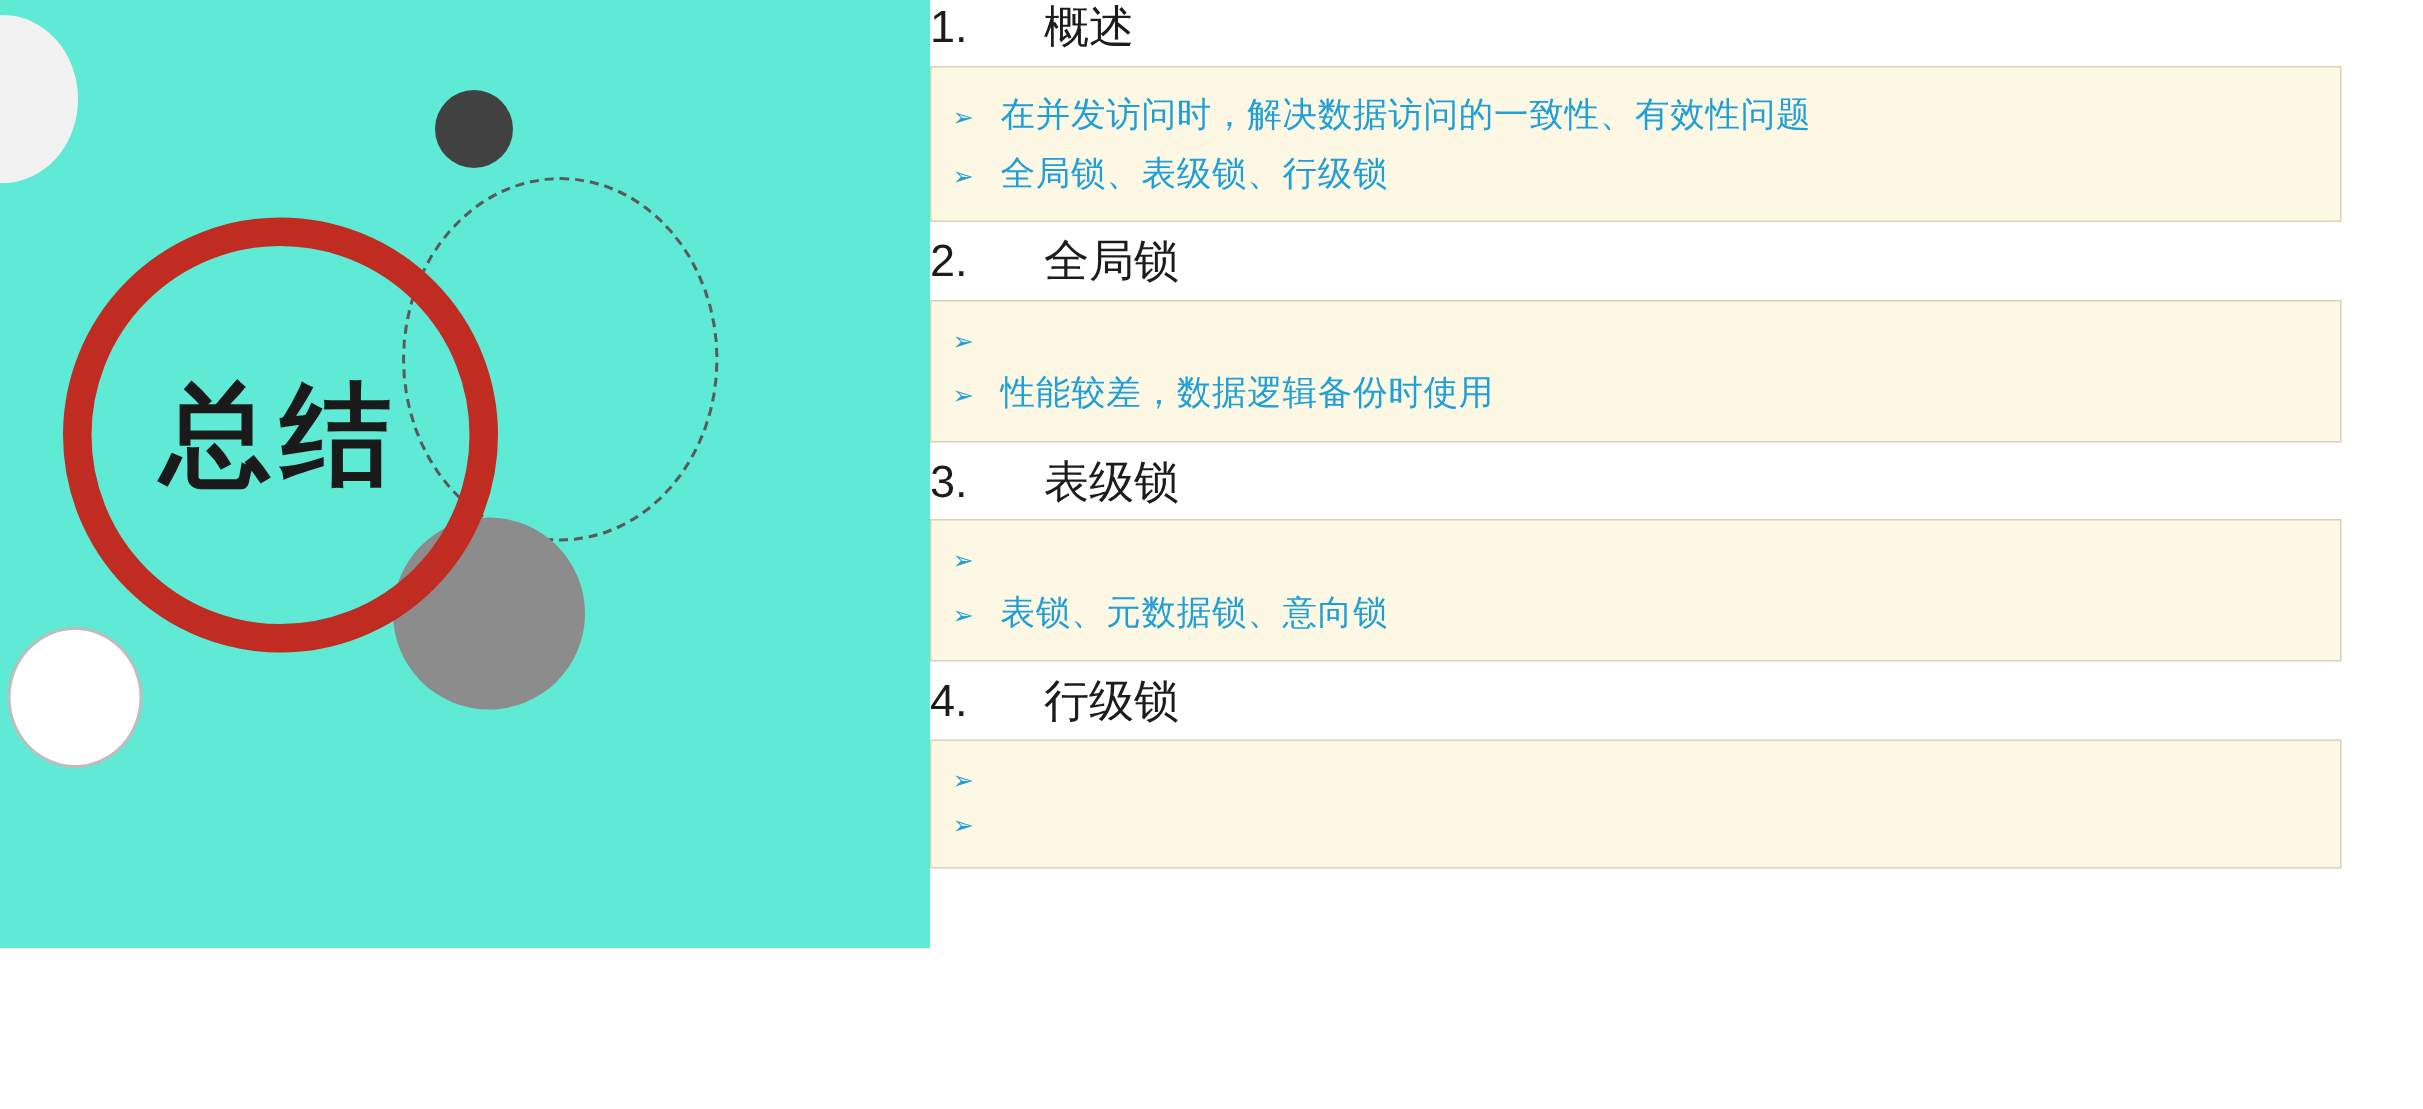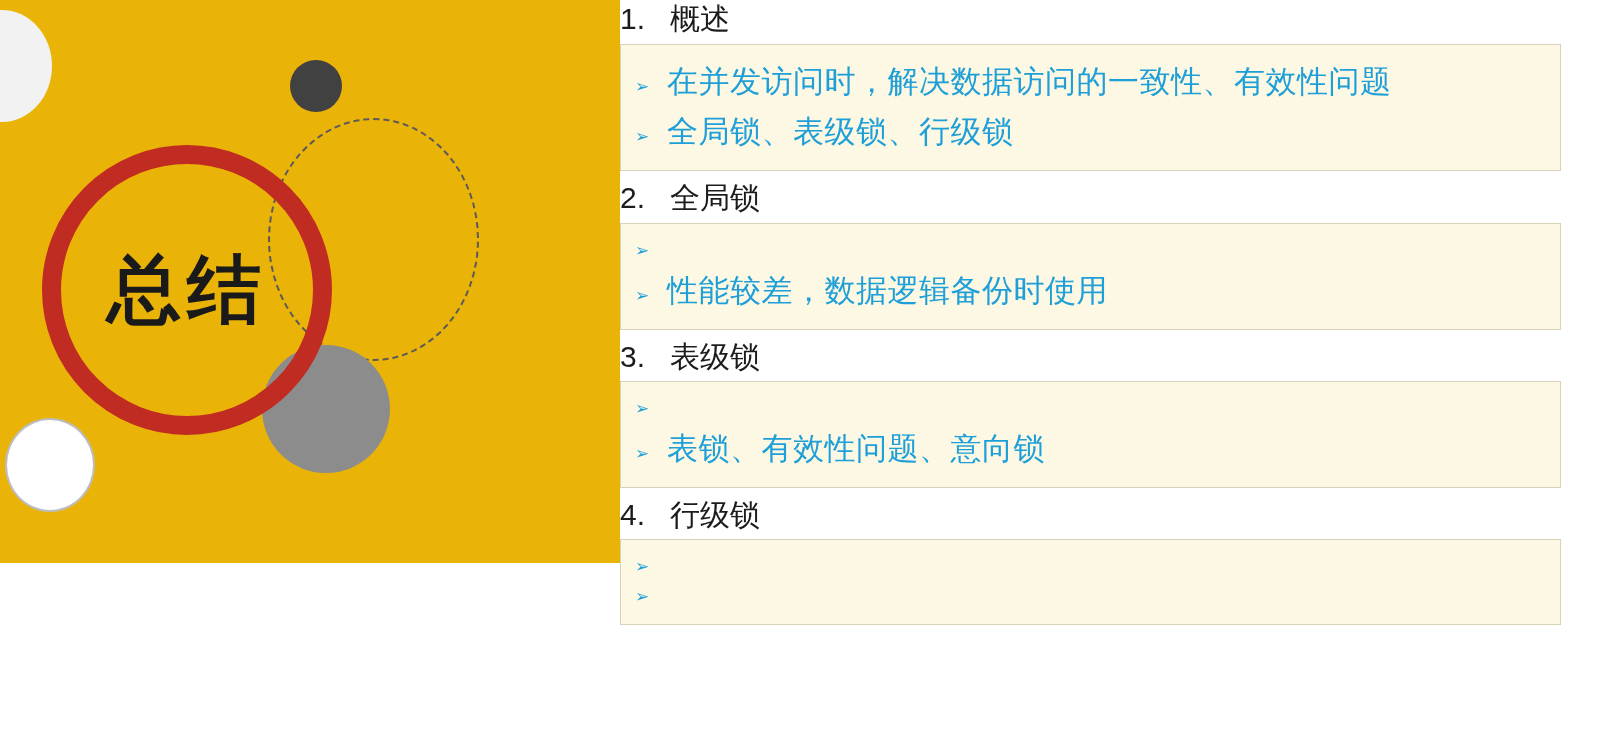--- a/index.html
+++ b/index.html
@@ -19,23 +19,23 @@
     height: 739px;
     background: #ffffff;
     display: flex;
     flex-direction: row;
   }
 
   
   .left-panel {
     position: relative;
     width: 620px;
-    height: 563px;
+    height: 632px;
     flex: 0 0 620px;
-    background: #eab308;
+    background: #5eead4;
     overflow: hidden;
   }
   .deco-light-blob {
     position: absolute;
     left: -48px;
     top: 10px;
     width: 100px;
     height: 112px;
     background: #f2f2f2;
     border-radius: 50%;
@@ -125,20 +125,21 @@
     line-height: 1.15;
   }
   .section-num {
     width: 50px;
     flex: 0 0 50px;
     text-align: left;
     font-weight: 400;
   }
   .section-title {
     font-weight: 400;
+    margin-left: 26px;
   }
   .section-box {
     border: 1px solid #d7d2b8;
     background: #fcf8e3;
     padding: 12px 0 12px 0;
     margin: 0 0 10px 0;
     width: 941px;
     box-sizing: border-box;
   }
   .bullet-row {
@@ -147,21 +148,21 @@
     padding: 3px 0 3px 14px;
   }
   .bullet-arrow {
     flex: 0 0 32px;
     color: #1f9fd8;
     font-size: 17px;
     line-height: 1.4;
   }
   .bullet-text {
     color: #1f9fd8;
-    font-size: 31px;
+    font-size: 23px;
     line-height: 1.45;
     letter-spacing: 0.5px;
   }
   .s1 { margin-top: 2px; }
   .s2 { margin-top: 6px; }
   .s3 { margin-top: 6px; }
   .s4 { margin-top: 6px; }
 </style>
 </head>
 <body>
@@ -217,21 +218,21 @@
       <div class="section-head">
         <span class="section-num">3.</span>
         <span class="section-title">表级锁</span>
       </div>
       <div class="section-box">
         <div class="bullet-row">
           <span class="bullet-arrow">➢</span>
         </div>
         <div class="bullet-row">
           <span class="bullet-arrow">➢</span>
-          <span class="bullet-text">表锁、有效性问题、意向锁</span>
+          <span class="bullet-text">表锁、元数据锁、意向锁</span>
         </div>
       </div>
     </div>
 
     <div class="section s4">
       <div class="section-head">
         <span class="section-num">4.</span>
         <span class="section-title">行级锁</span>
       </div>
       <div class="section-box">

